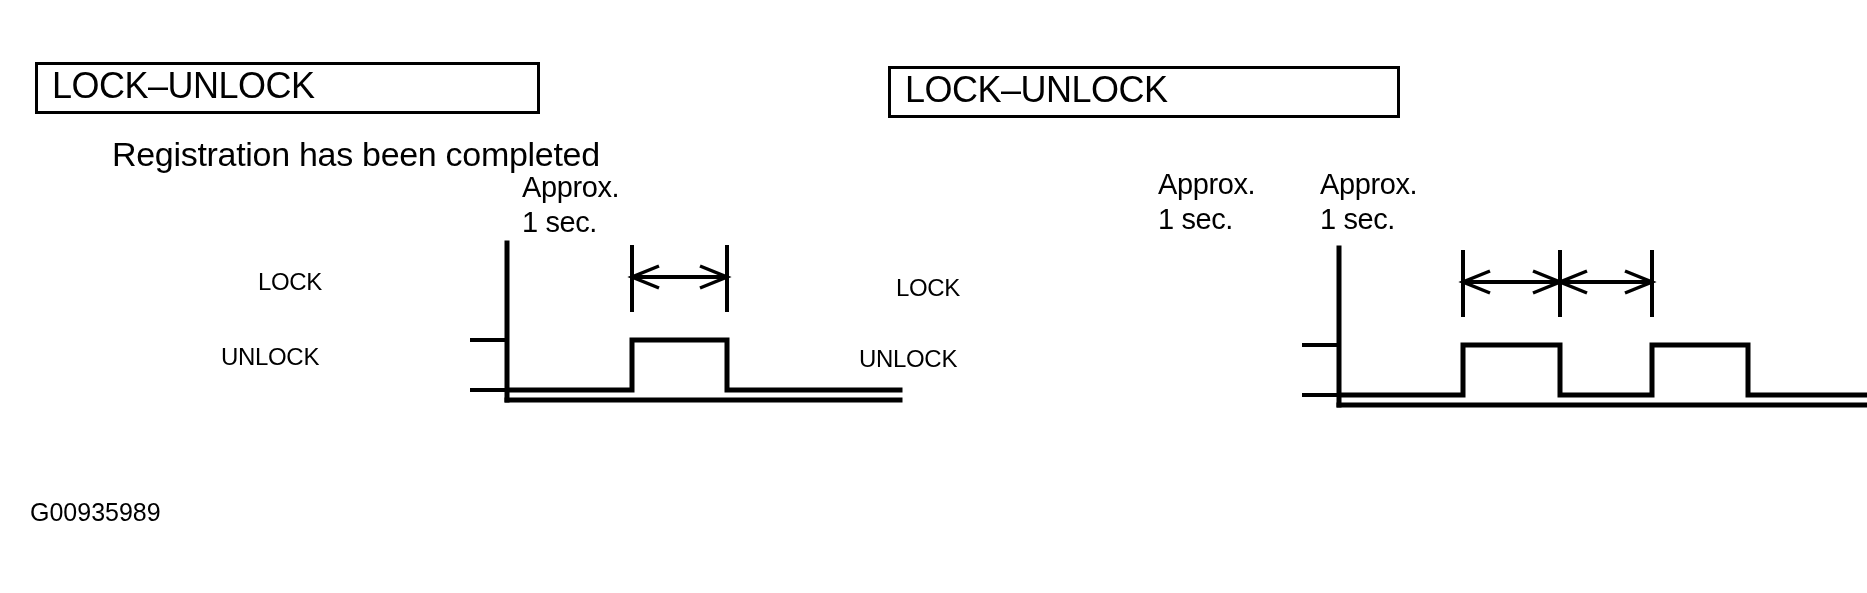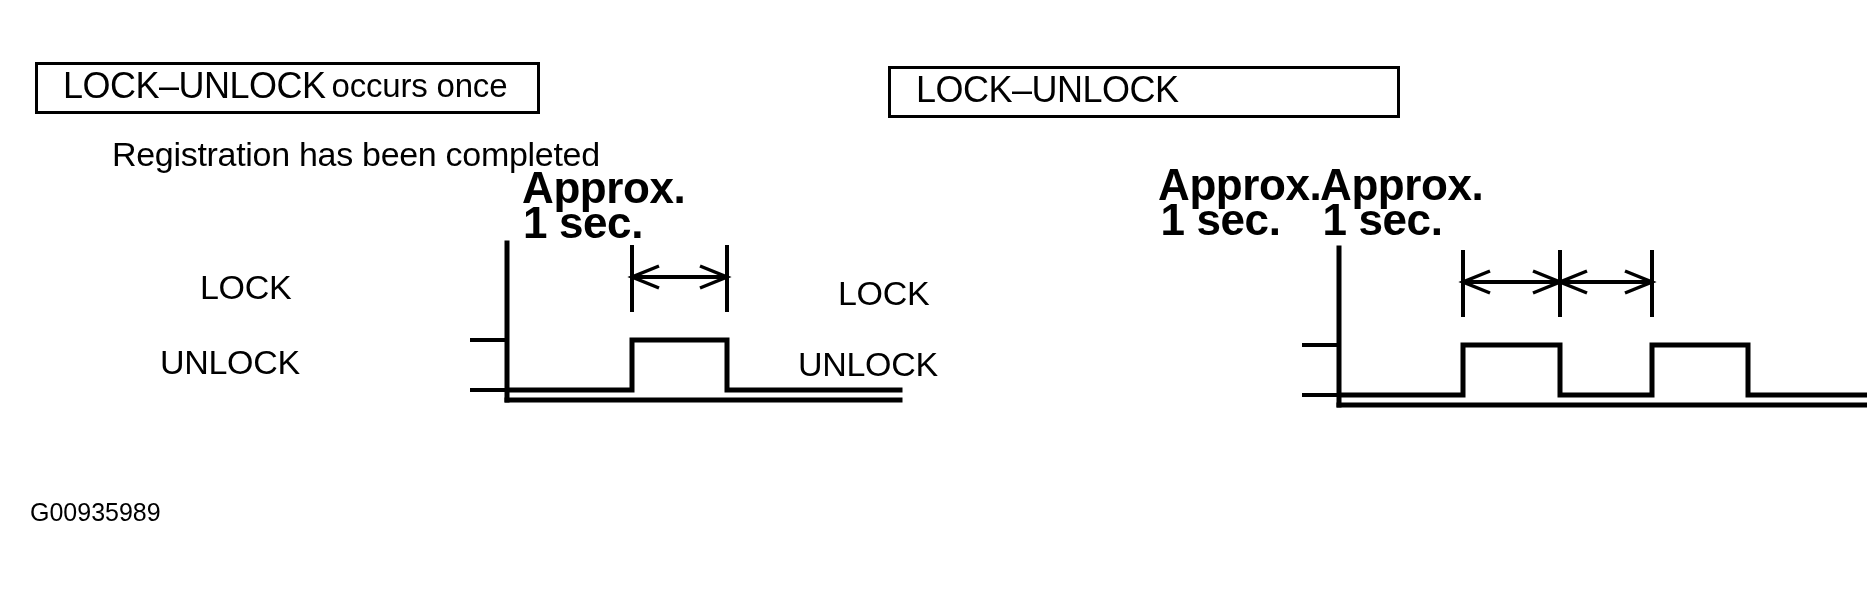--- a/index.html
+++ b/index.html
@@ -30,21 +30,21 @@
   #panel-right { left: 860px;  width: 1007px; }
 
   
   .heading-box {
     position: absolute;
     border: 3px solid #000000;
     background: #ffffff;
     box-sizing: border-box;
     display: flex;
     align-items: center;
-    padding: 0 14px 4px 25px;
+    padding: 0 14px 4px 14px;
     white-space: nowrap;
   }
   .heading-box .hb-strong {
     font-size: 36px;
     letter-spacing: -0.5px;
   }
   .heading-box .hb-rest {
     font-size: 33px;
     letter-spacing: -0.2px;
     padding-left: 6px;
@@ -59,38 +59,37 @@
     font-size: 34px;
     letter-spacing: -0.3px;
     white-space: nowrap;
   }
   #caption-left  { left: 112px; top: 135px; }
   #caption-right { left: 960px; top: 132px; }
 
   
   .approx-label {
     position: absolute;
-    font-size: 44px;
+    font-size: 29px;
     line-height: 35px;
     letter-spacing: -0.4px;
     white-space: nowrap;
-    text-align: center;
-    font-weight: bold;
+    text-align: left;
   }
   #approx-left       { left: 522px;  top: 170px; width: 122px; }
   #approx-right-one  { left: 1158px; top: 167px; width: 125px; }
   #approx-right-two  { left: 1320px; top: 167px; width: 125px; }
 
   
   .axis-label {
     position: absolute;
-    font-size: 34px;
+    font-size: 24px;
     letter-spacing: -0.3px;
     white-space: nowrap;
-    text-align: left;
+    text-align: center;
   }
   #label-lock-left    { left: 200px;  top: 268px; width: 180px; }
   #label-unlock-left  { left: 160px;  top: 343px; width: 220px; }
   #label-lock-right   { left: 838px;  top: 274px; width: 180px; }
   #label-unlock-right { left: 798px;  top: 345px; width: 220px; }
 
   
   .wave-svg {
     position: absolute;
     top: 0;
@@ -195,21 +194,20 @@
       <path class="dim-line" d="M 1560 282 L 1652 282"></path>
       <path class="arrow-head" d="M 1587 271 L 1560 282 L 1587 293"></path>
       <path class="arrow-head" d="M 1625 271 L 1652 282 L 1625 293"></path>
     </g>
   </svg>
 
   <div class="panel" id="panel-left">
 
     <div class="heading-box" id="heading-box-left">
       <span class="hb-strong">LOCK–UNLOCK</span>
-      <span class="hb-rest">occurs once</span>
     </div>
 
     <div class="sub-caption" id="caption-left">Registration has been completed</div>
 
     <div class="approx-label" id="approx-left">
       <div>Approx.</div>
       <div>1 sec.</div>
     </div>
 
     <div class="axis-label" id="label-lock-left">LOCK</div>

